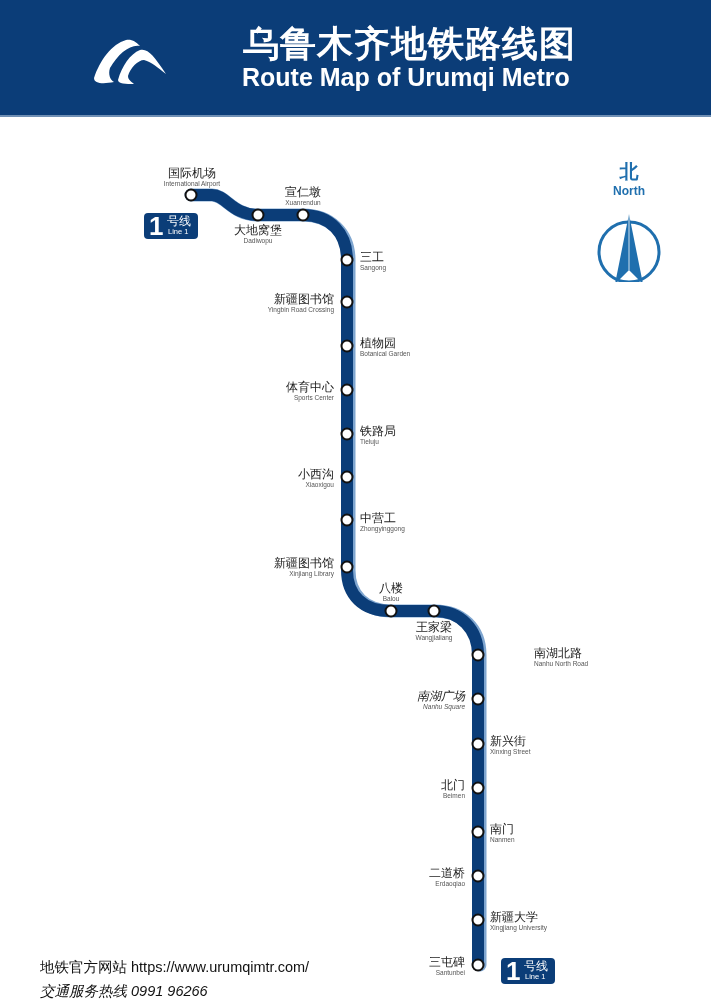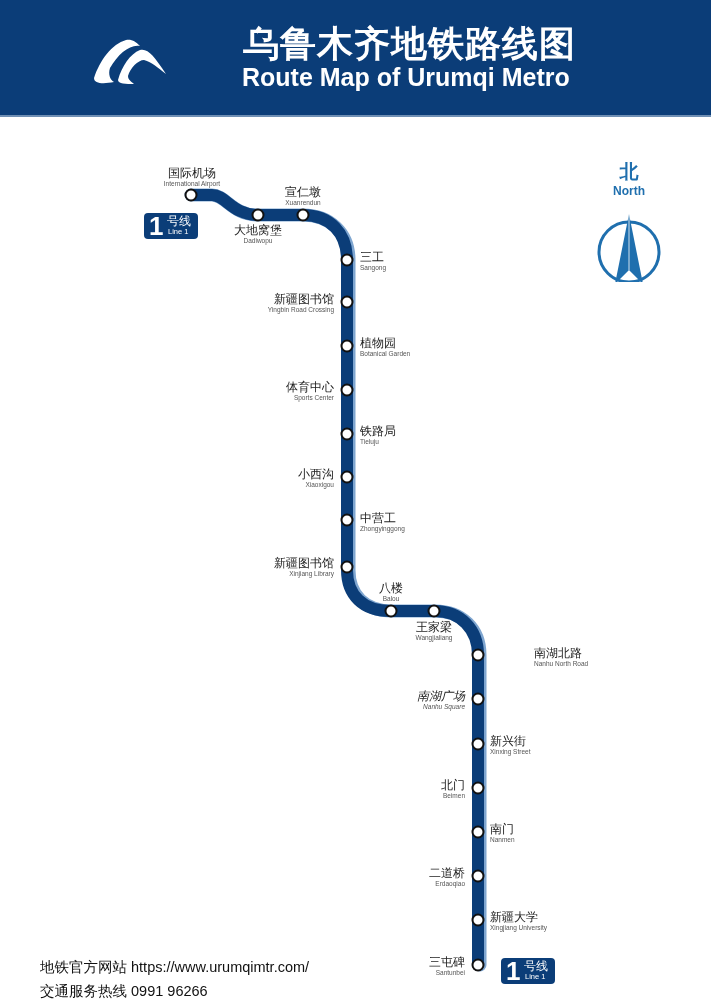--- a/index.html
+++ b/index.html
@@ -168,13 +168,13 @@
   <span class="cn">北</span>
   <span class="en">North</span>
   <svg width="70" height="80" viewBox="0 0 70 80" style="display:block; margin-top:2px;">
     <circle cx="35" cy="50" r="30" fill="none" stroke="#1f6fae" stroke-width="3"></circle>
     <path d="M35 12 L49 82 L35 68 L21 82 Z" fill="#1f6fae"></path>
     <path d="M35 12 L35 68" stroke="#ffffff" stroke-width="0.8"></path>
   </svg>
 </div>
 
 <div class="footer" style="top:958px;">地铁官方网站 https://www.urumqimtr.com/</div>
-<div class="footer" style="top:982px;">交通服务热线 0991 96266</div>
+<div class="footer" style="top:982px;font-style:italic;">交通服务热线 0991 96266</div>
 
 </body></html>

